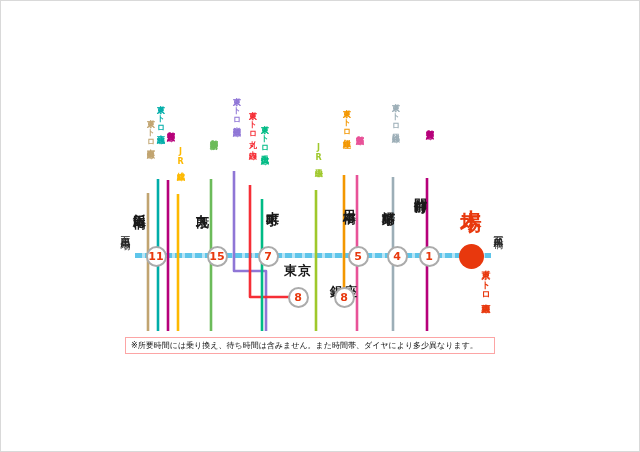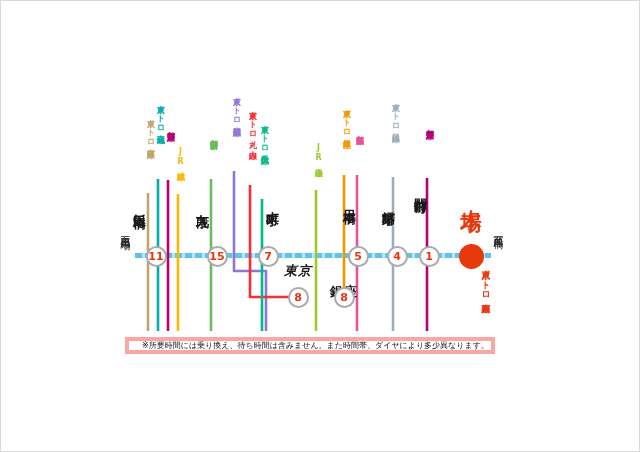--- a/index.html
+++ b/index.html
@@ -104,24 +104,24 @@
     letter-spacing: 1px;
     z-index: 4;
   }
   .edge-label.left { left: 119px; top: 227px; }
   .edge-label.right { left: 492px; top: 227px; }
 
   .note {
     position: absolute;
     left: 124px; top: 336px;
     width: 370px; height: 17px;
-    border: 4px solid #fca5a5;
+    border: 1px solid #fca5a5;
     background: #ffffff;
     display: flex; align-items: center;
-    padding-left: 13px;
+    padding-left: 5px;
     font-size: 8px;
     color: #111111;
     white-space: nowrap;
     z-index: 5;
   }
 </style>
 </head>
 <body>
 
 <div class="canvas">
@@ -163,21 +163,21 @@
       <div class="station-name v" style="left: 195px; top: 203px;">九段下</div>
       <div class="station-circle" style="left: 205.5px; top: 244.5px;">15</div>
       <div class="station-name v" style="left: 265px; top: 200px;">大手町</div>
       <div class="station-circle" style="left: 256.5px; top: 244.5px;">7</div>
       <div class="station-name v" style="left: 342px; top: 198px;">日本橋</div>
       <div class="station-circle" style="left: 346.5px; top: 244.5px;">5</div>
       <div class="station-name v" style="left: 381px; top: 200px;">茅場町</div>
       <div class="station-circle" style="left: 385.5px; top: 244.5px;">4</div>
       <div class="station-name v" style="left: 413px; top: 187px;">門前仲町</div>
       <div class="station-circle" style="left: 417.5px; top: 244.5px;">1</div>
-      <div class="station-name h" style="left: 283px; top: 263px; font-style: italic;">東京</div>
+      <div class="station-name h" style="left: 283px; top: 263px;">東京</div>
       <div class="station-circle" style="left: 286.5px; top: 285.5px;">8</div>
       <div class="station-name h" style="left: 329px; top: 284px;">銀座</div>
       <div class="station-circle" style="left: 332.5px; top: 285.5px;">8</div>
       <div class="dest-circle" style="left: 457.5px; top: 242.5px; background: rgb(232, 56, 13);"></div>
     </div>
 
   <div class="edge-label left">至高田馬場</div>
   <div class="edge-label right">至西船橋</div>
 
   <div class="dest-label" style="color: rgb(232, 56, 13);">木場</div>

